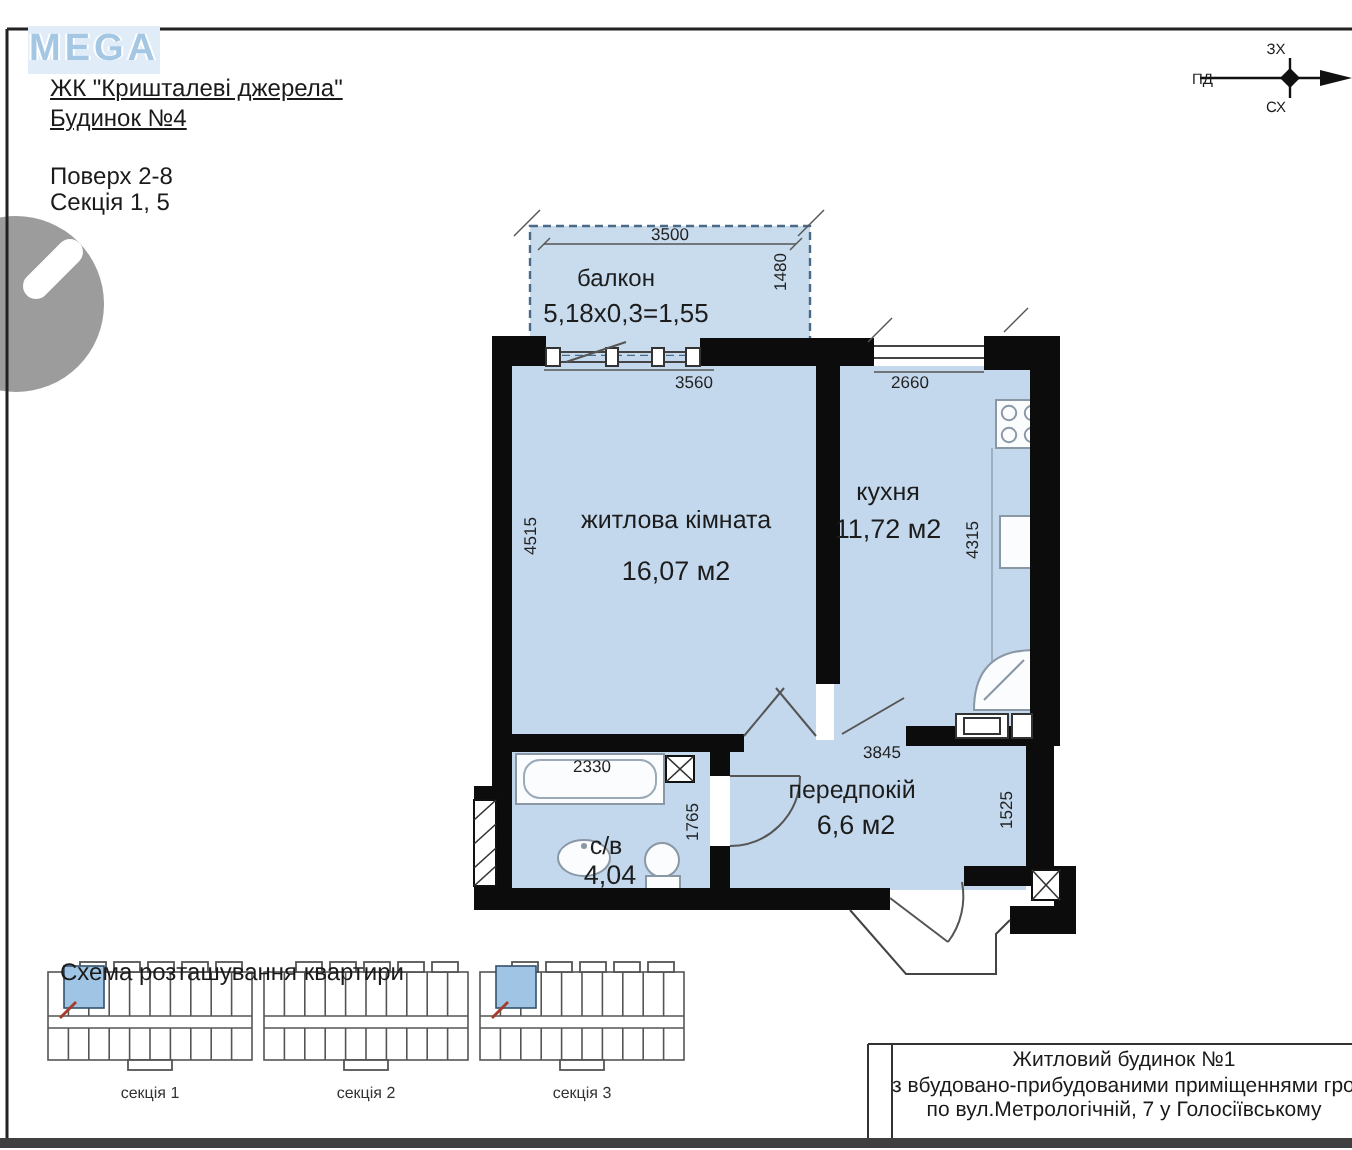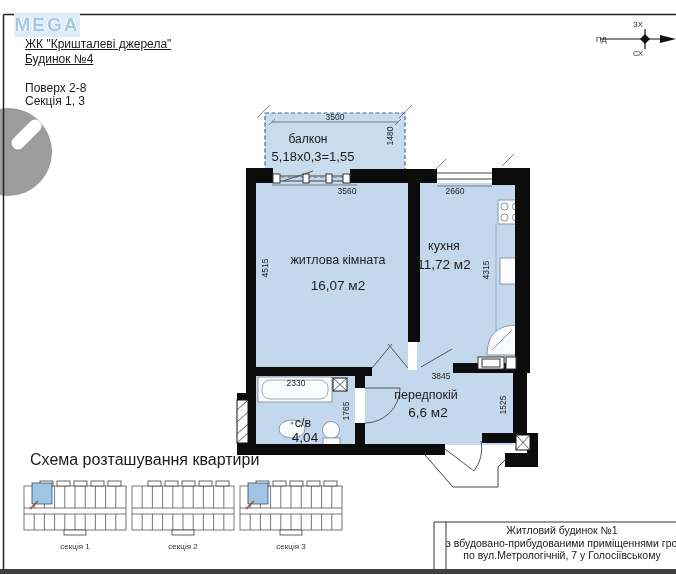--- a/index.html
+++ b/index.html
@@ -40,21 +40,21 @@
   .sch-red{stroke:#a63b2a;stroke-width:1.4;}
   text.sch-label{font-size:8px;fill:#333;}
   
   .txt{position:absolute;z-index:2;white-space:nowrap;}
   .logo{position:absolute;left:14px;top:13px;width:66px;height:24px;z-index:3;
     background:#e0edf8;color:var(--logo-blue,#a4c7e4);font-weight:bold;font-size:19px;
     letter-spacing:2px;text-align:center;line-height:23px;
     text-shadow:1px 0 0 #fff, -1px 0 0 #fff;}
   .h-line{font-size:12px;}
   .h-underline{text-decoration:underline;}
-  .scheme-title{font-size:16px;}
+  .scheme-title{font-size:12px;margin-top:28px;}
   .infobox{position:absolute;left:446px;top:524px;width:232px;z-index:2;
     font-size:10.5px;line-height:12.5px;text-align:center;}
   .infobox div{white-space:nowrap;}
 </style>
 </head>
 <body>
 
 <div class="page">
 
   <div class="watermark">
@@ -315,21 +315,21 @@
       <line x1="446" y1="522" x2="446" y2="569" stroke="#333" stroke-width="1"></line>
       <line x1="434" y1="522" x2="676" y2="522" stroke="#333" stroke-width="1"></line>
     </g>
   </svg>
 
   <div class="logo">MEGA</div>
 
   <div class="txt h-line h-underline" style="left:25px;top:37px;">ЖК "Кришталеві джерела"</div>
   <div class="txt h-line h-underline" style="left:25px;top:52px;">Будинок №4</div>
   <div class="txt h-line" style="left:25px;top:81px;text-align:center;">Поверх 2-8</div>
-  <div class="txt h-line" style="left:25px;top:94px;">Секція 1, 3</div>
+  <div class="txt h-line" style="left:25px;top:94px;">Секція 1, 5</div>
 
   <div class="txt scheme-title" style="left:30px;top:451px;">Схема розташування квартири</div>
 
   <div class="infobox">
     <div>Житловий будинок №1</div>
     <div>з вбудовано-прибудованими приміщеннями громад</div>
     <div>по вул.Метрологічній, 7 у Голосіївському</div>
   </div>
 </div>
 

